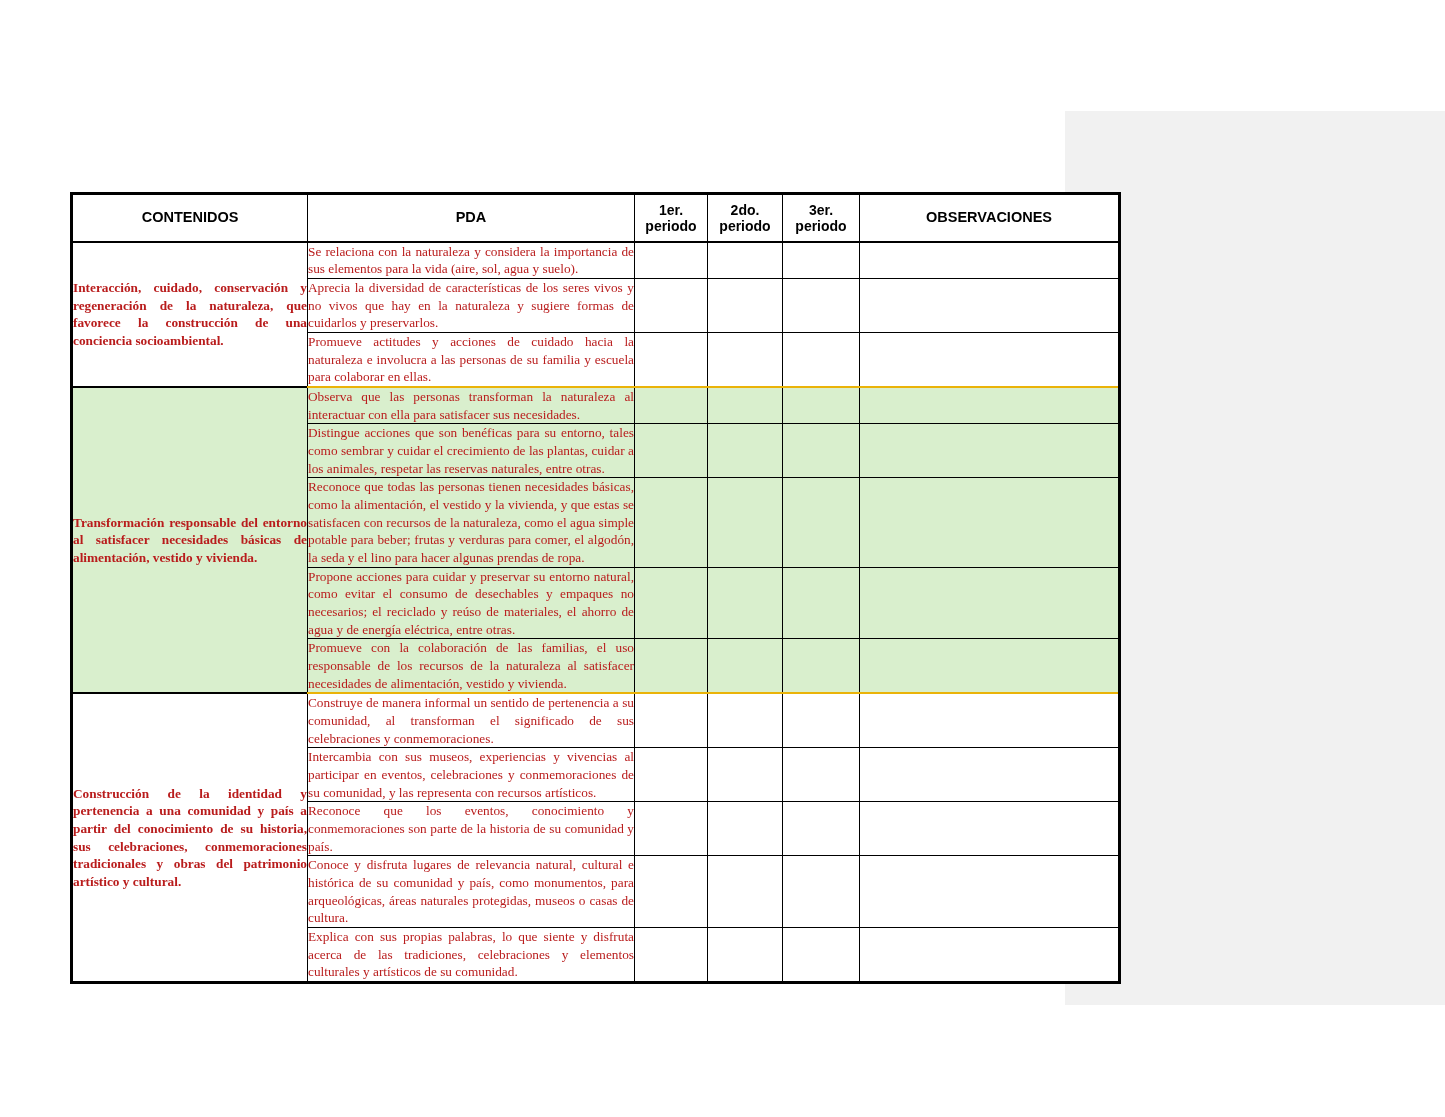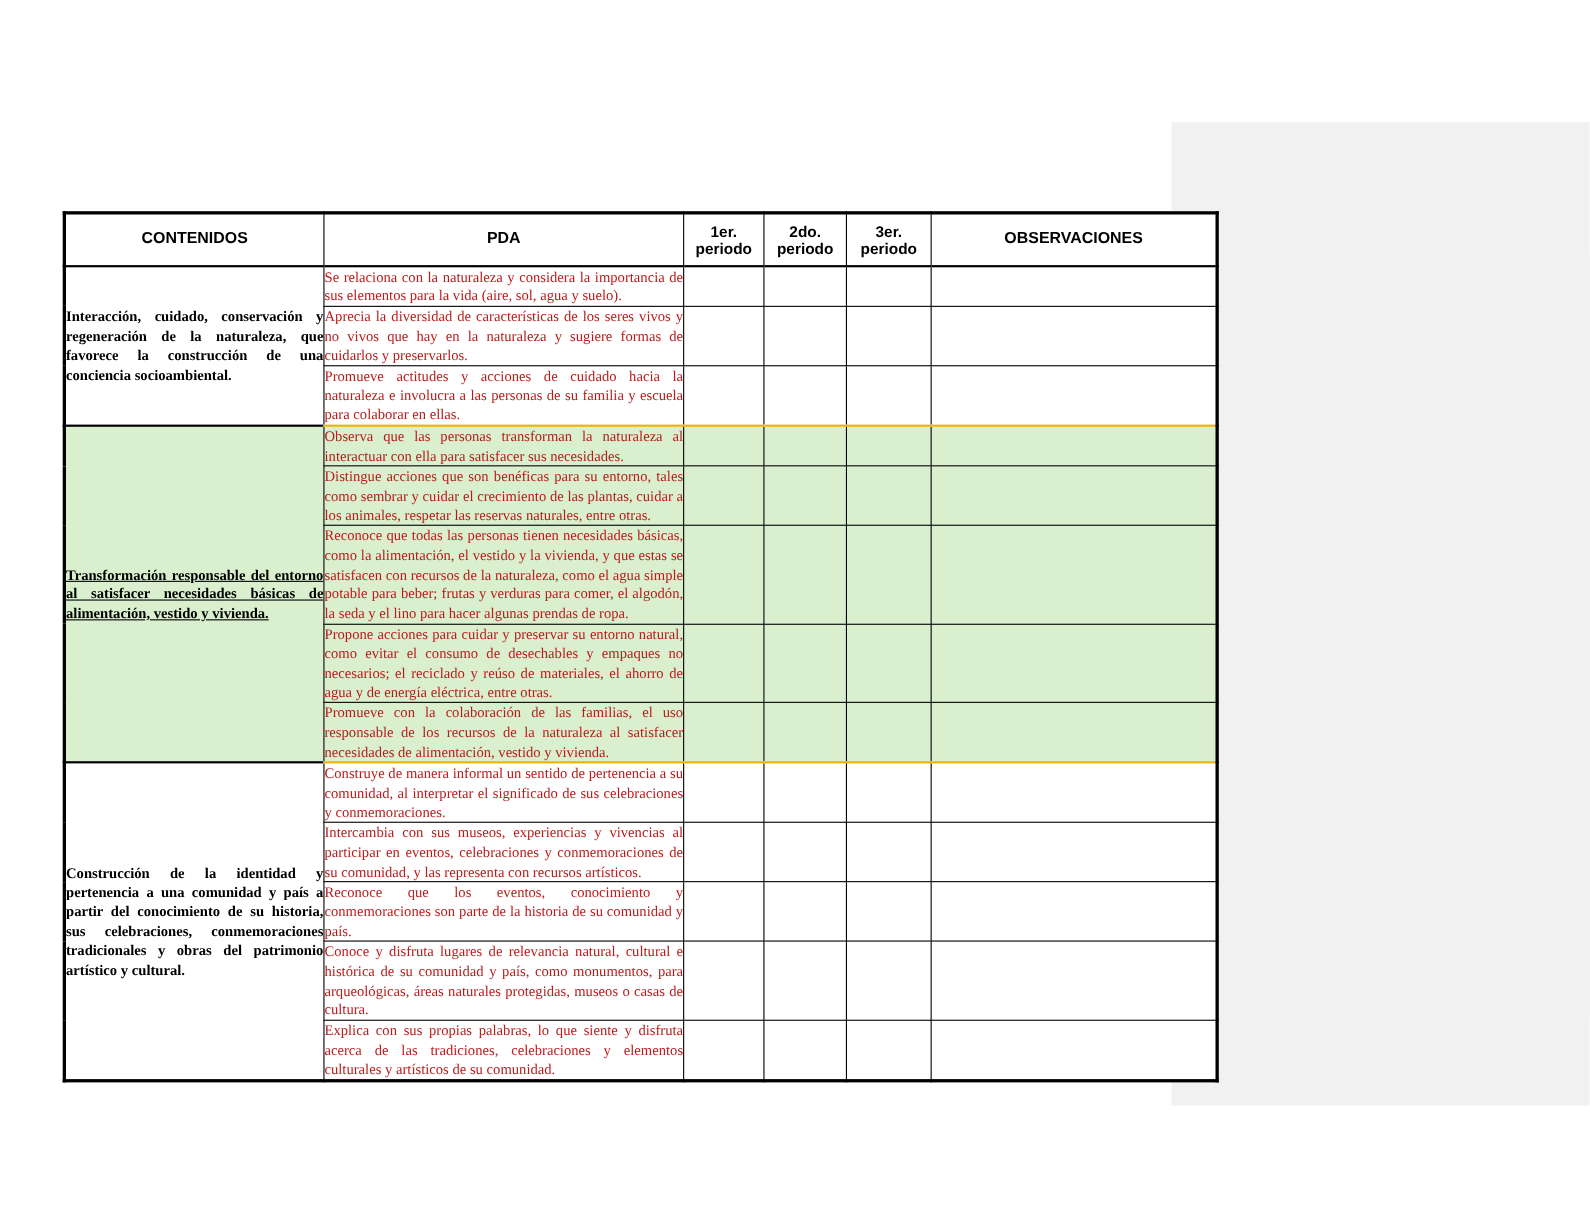--- a/index.html
+++ b/index.html
@@ -21,21 +21,21 @@
     left: 1065px;
     top: 111px;
     width: 380px;
     height: 894px;
     background: #f1f1f1;
     z-index: 1;
   }
 
   #doc-table-wrap {
     position: absolute;
-    left: 57px;
+    left: 70px;
     top: 192px;
     width: 1048px;
     z-index: 2;
   }
 
   table.doc-table {
     border-collapse: collapse;
     table-layout: fixed;
     width: 1048px;
     background: #ffffff;
@@ -73,42 +73,42 @@
   thead th.period-head { font-size: 14px; }
 
   
   td.contenido {
     font-family: "Liberation Serif", serif;
     font-weight: bold;
     font-size: 13.3px;
     line-height: 1.33;
     text-align: justify;
     text-align-last: left;
-    color: #000000;
+    color: #b91c1c;
     padding: 6px 9px 6px 10px;
     vertical-align: middle;
   }
 
   
   td.pda {
     font-family: "Liberation Serif", serif;
     font-size: 13.3px;
     line-height: 1.33;
     text-align: justify;
     text-align-last: left;
     color: #b91c1c;
     padding: 3px 6px 3px 6px;
     vertical-align: top;
   }
 
   td.period-cell, td.obs-cell { background: transparent; }
 
   
   tr.green td { background-color: #d9efcd; }
-  tr.green td.contenido { background-color: #d9efcd; text-decoration: underline; }
+  tr.green td.contenido { background-color: #d9efcd; }
 
   
   tr.block-start > td { border-top: 2px solid #000000; }
   tr.block-end > td { border-bottom: 2px solid #eab308; }
 </style>
 </head>
 <body>
 
 <div id="gray-panel"></div>
 
@@ -195,21 +195,21 @@
         </tr>
         <tr class="green block-end">
           <td class="pda">Promueve con la colaboración de las familias, el uso responsable de los recursos de la naturaleza al satisfacer necesidades de alimentación, vestido y vivienda.</td>
           <td class="period-cell"></td>
           <td class="period-cell"></td>
           <td class="period-cell"></td>
           <td class="obs-cell"></td>
         </tr>
         <tr class="block-start">
           <td class="contenido" rowspan="5">Construcción de la identidad y pertenencia a una comunidad y país a partir del conocimiento de su historia, sus celebraciones, conmemoraciones tradicionales y obras del patrimonio artístico y cultural.</td>
-          <td class="pda">Construye de manera informal un sentido de pertenencia a su comunidad, al interpretar el significado de sus celebraciones y conmemoraciones.</td>
+          <td class="pda">Construye de manera informal un sentido de pertenencia a su comunidad, al transforman el significado de sus celebraciones y conmemoraciones.</td>
           <td class="period-cell"></td>
           <td class="period-cell"></td>
           <td class="period-cell"></td>
           <td class="obs-cell"></td>
         </tr>
         <tr>
           <td class="pda">Intercambia con sus museos, experiencias y vivencias al participar en eventos, celebraciones y conmemoraciones de su comunidad, y las representa con recursos artísticos.</td>
           <td class="period-cell"></td>
           <td class="period-cell"></td>
           <td class="period-cell"></td>

